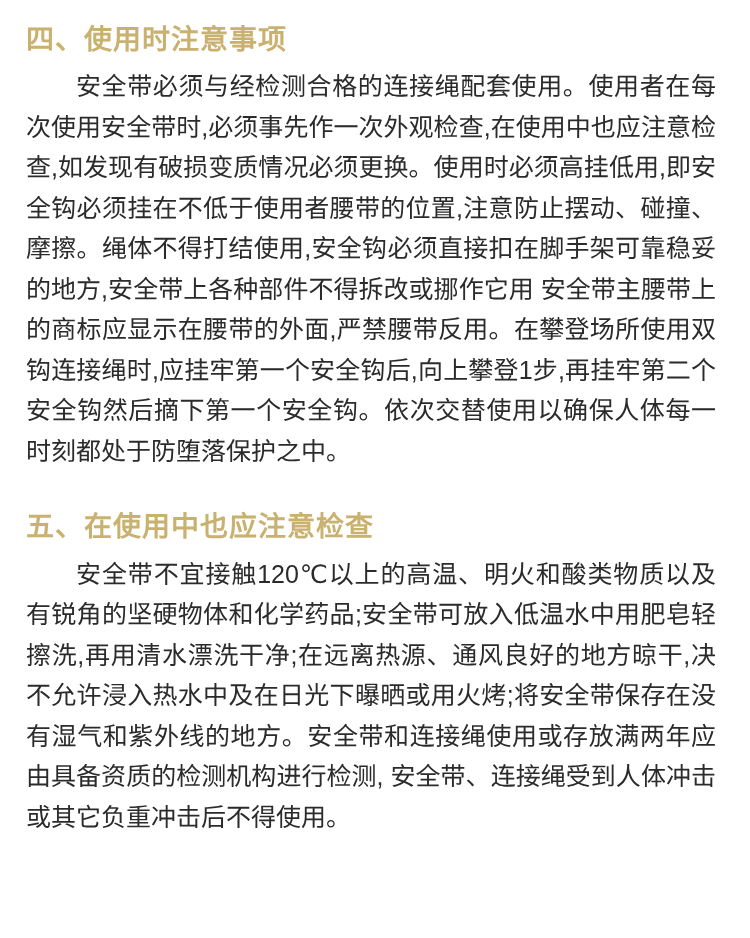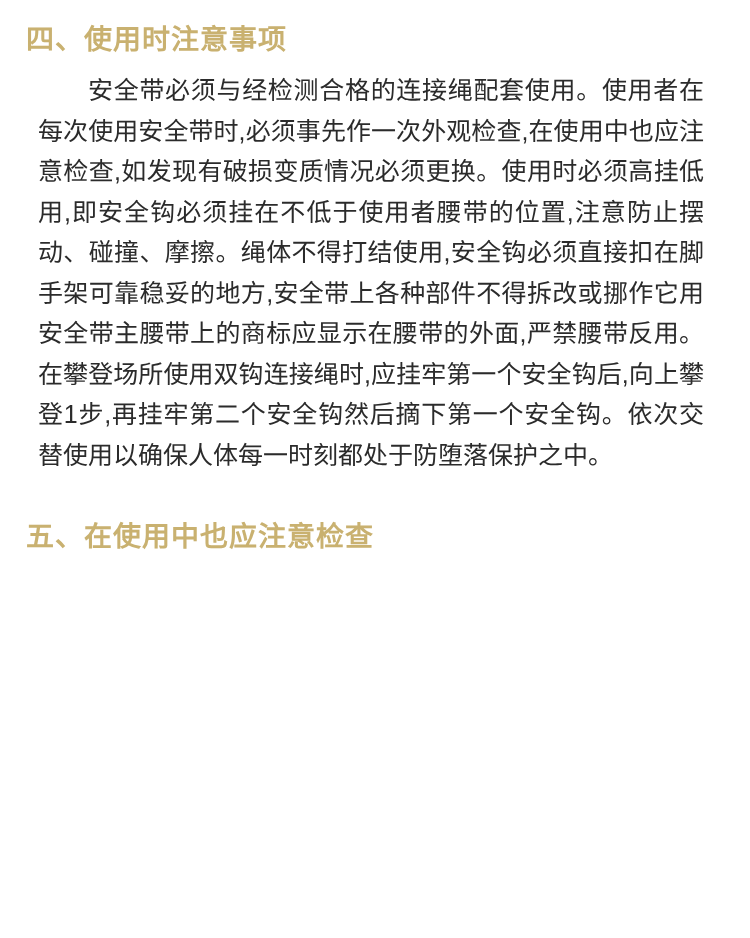--- a/index.html
+++ b/index.html
@@ -31,36 +31,37 @@
     line-height: 1.3;
     margin: 0 0 8px 0;
   }
   .section-body {
     color: #2b2b2b;
     font-size: 25px;
     line-height: 1.62;
     text-align: justify;
     text-justify: inter-ideograph;
     letter-spacing: 0px;
-    margin: 12px;
+    margin: 0;
     text-indent: 2em;
   }
   .gap {
     height: 32px;
   }
 </style>
 </head>
 <body>
 
 <div class="page">
 
   <div class="section">
     <h2 class="section-heading">四、使用时注意事项</h2>
     <p class="section-body">安全带必须与经检测合格的连接绳配套使用。使用者在每次使用安全带时,必须事先作一次外观检查,在使用中也应注意检查,如发现有破损变质情况必须更换。使用时必须高挂低用,即安全钩必须挂在不低于使用者腰带的位置,注意防止摆动、碰撞、摩擦。绳体不得打结使用,安全钩必须直接扣在脚手架可靠稳妥的地方,安全带上各种部件不得拆改或挪作它用 安全带主腰带上的商标应显示在腰带的外面,严禁腰带反用。在攀登场所使用双钩连接绳时,应挂牢第一个安全钩后,向上攀登1步,再挂牢第二个安全钩然后摘下第一个安全钩。依次交替使用以确保人体每一时刻都处于防堕落保护之中。</p>
   </div>
 
   <div class="gap"></div>
 
   <div class="section">
     <h2 class="section-heading">五、在使用中也应注意检查</h2>
+    <p class="section-body">安全带不宜接触120℃以上的高温、明火和酸类物质以及有锐角的坚硬物体和化学药品;安全带可放入低温水中用肥皂轻擦洗,再用清水漂洗干净;在远离热源、通风良好的地方晾干,决不允许浸入热水中及在日光下曝晒或用火烤;将安全带保存在没有湿气和紫外线的地方。安全带和连接绳使用或存放满两年应由具备资质的检测机构进行检测, 安全带、连接绳受到人体冲击或其它负重冲击后不得使用。</p>
   </div>
 
 </div>
 
 </body></html>

